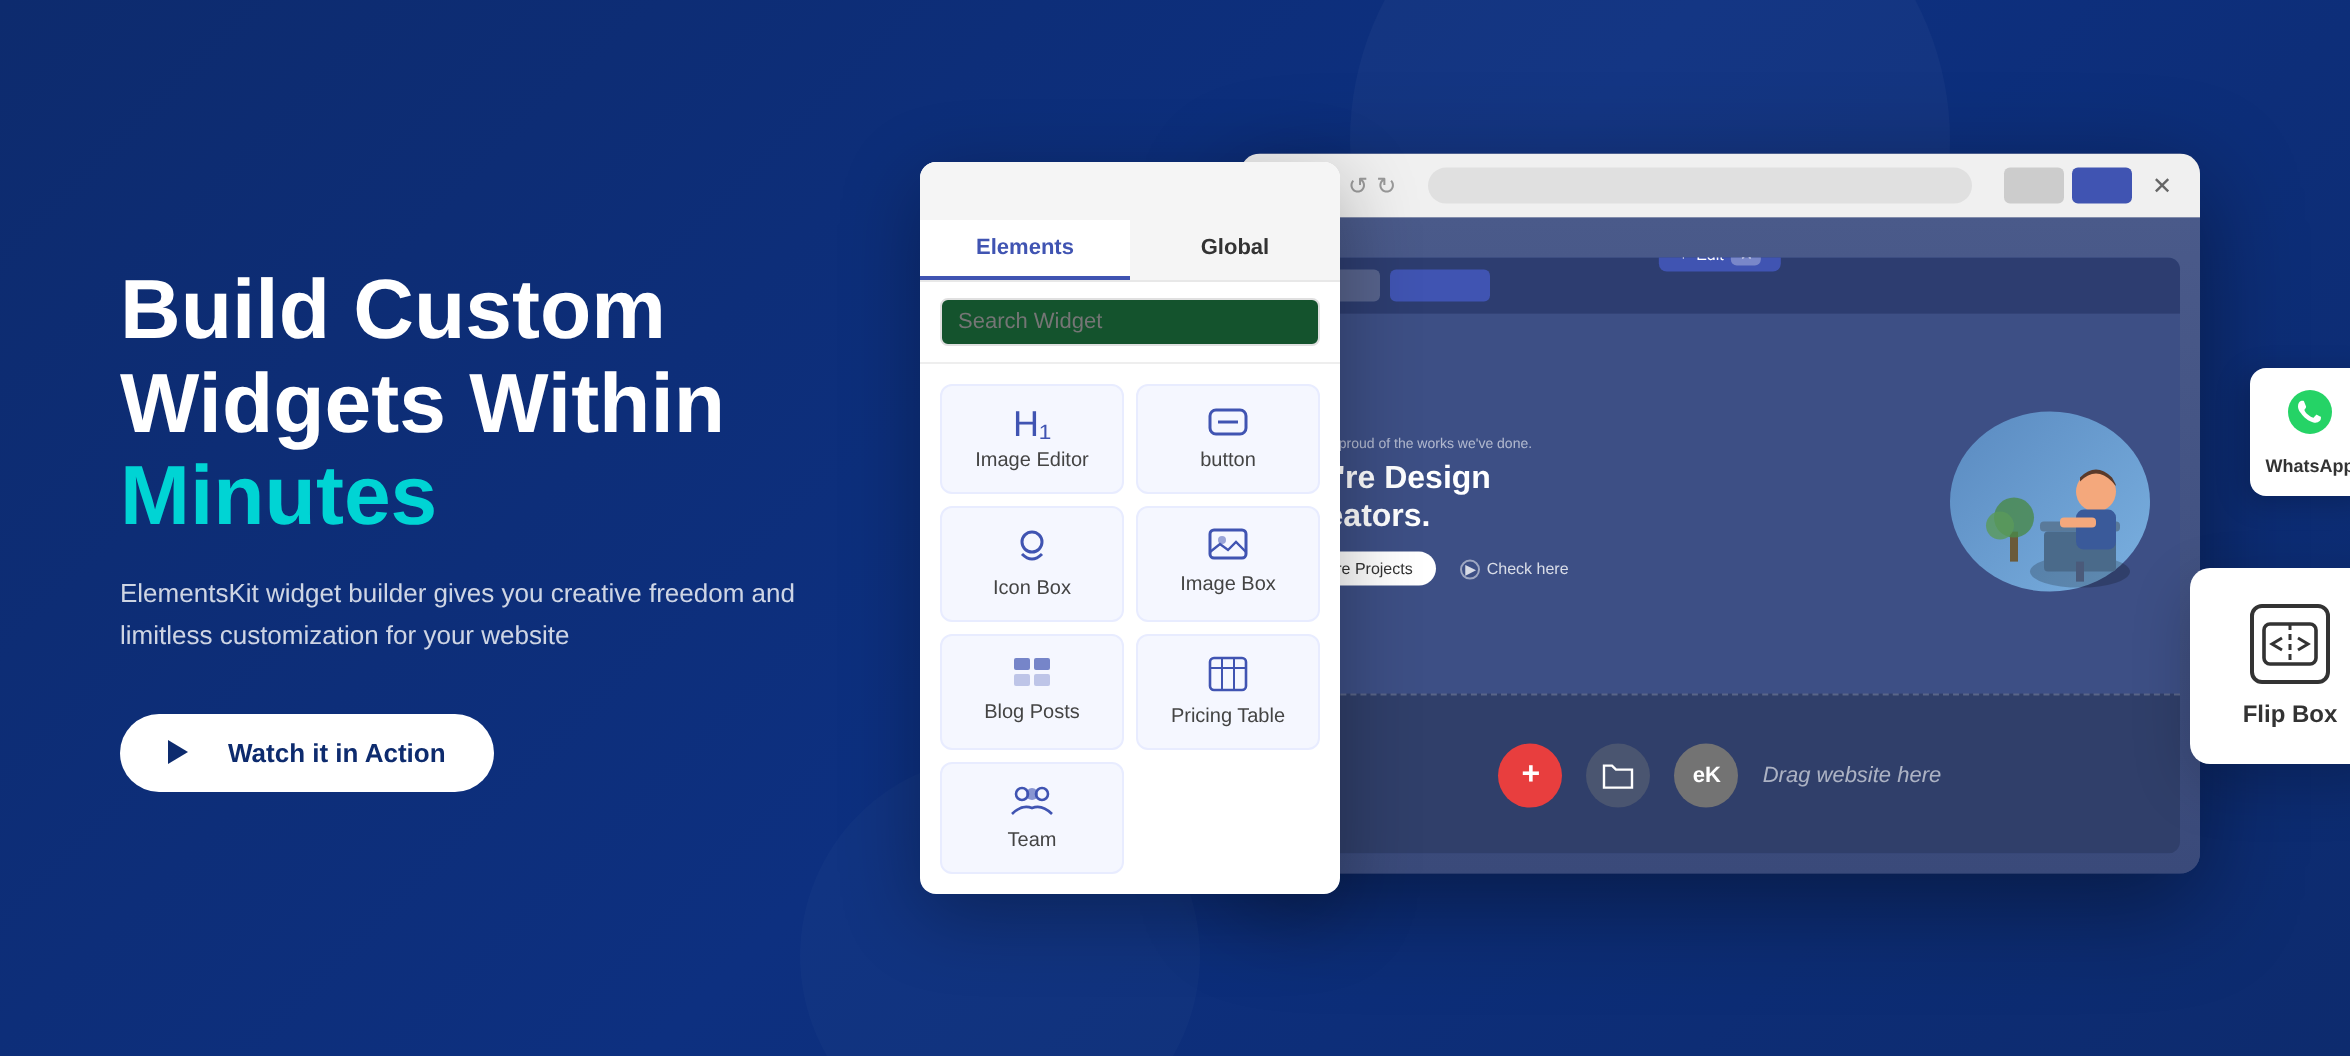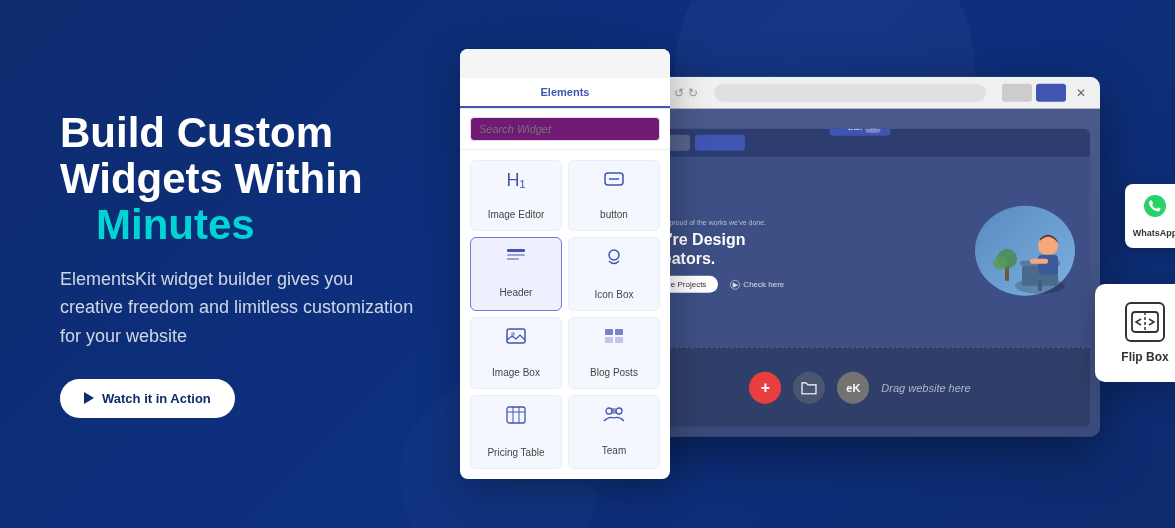--- a/index.html
+++ b/index.html
@@ -62,36 +62,35 @@
       color: #ffffff;
       font-size: 42px;
       font-weight: 900;
       line-height: 1.1;
       margin-bottom: 4px;
     }
 
     .main-title .accent {
       color: #00d4d4;
       display: block;
-      margin-left: 36px;
     }
 
     .description {
       color: rgba(255,255,255,0.8);
-      font-size: 18px;
+      font-size: 13px;
       line-height: 1.6;
       margin-top: 16px;
       margin-bottom: 28px;
       max-width: 360px;
     }
 
     .watch-btn {
       display: inline-flex;
       align-items: center;
-      gap: 8px;
+      gap: 20px;
       background: #ffffff;
       color: #0d2b6e;
       border: none;
       border-radius: 30px;
       padding: 12px 24px;
       font-size: 13px;
       font-weight: 600;
       cursor: pointer;
       text-decoration: none;
     }
@@ -153,45 +152,44 @@
       background: #fff;
     }
 
     .search-box {
       padding: 8px 10px;
       border-bottom: 1px solid #eee;
     }
 
     .search-input {
       width: 100%;
-      background: #701a75;
+      background: #14532d;
       border: 1px solid #e0e0e0;
       border-radius: 4px;
       padding: 5px 8px;
       font-size: 11px;
       color: #999;
-      font-style: italic;
     }
 
     .widget-grid {
       padding: 10px;
       display: grid;
       grid-template-columns: 1fr 1fr;
       gap: 6px;
     }
 
     .widget-item {
       background: #f5f7ff;
       border: 1px solid #e8ecff;
       border-radius: 6px;
       padding: 10px 8px;
       display: flex;
       flex-direction: column;
       align-items: center;
-      gap: 20px;
+      gap: 4px;
       cursor: pointer;
     }
 
     .widget-item.highlighted {
       background: #eef0ff;
       border-color: #6c7de0;
     }
 
     .widget-item-icon {
       font-size: 18px;
@@ -517,47 +515,38 @@
       <span class="play-icon"></span>
       <span>Watch it in Action</span>
     </button>
   </div>
 
   <div class="right-content">
 
     <div class="widget-panel">
       <div class="panel-tabs">
         <div class="panel-tab active">Elements</div>
+        <div class="panel-tab">Global</div>
       </div>
       <div class="search-box">
         <input class="search-input" type="text" placeholder="Search Widget" style="">
       </div>
       <div class="widget-grid">
         <div class="widget-item">
           <div class="widget-item-icon">H₁</div>
           <div class="widget-item-label">Image Editor</div>
         </div>
         <div class="widget-item">
           <div class="widget-item-icon">
             <svg width="20" height="14" viewBox="0 0 20 14">
                 <rect x="1" y="1" width="18" height="12" rx="3" fill="none" stroke="#4054b2" stroke-width="1.5"></rect>
                 <line x1="5" y1="7" x2="15" y2="7" stroke="#4054b2" stroke-width="1.5"></line>
               </svg>
           </div>
           <div class="widget-item-label">button</div>
-        </div>
-        <div class="widget-item highlighted">
-          <div class="widget-item-icon">
-            <svg width="20" height="16" viewBox="0 0 20 16">
-                <rect x="1" y="1" width="18" height="3" rx="1" fill="#4054b2"></rect>
-                <rect x="1" y="6" width="18" height="2" rx="1" fill="#4054b2" opacity="0.5"></rect>
-                <rect x="1" y="10" width="12" height="2" rx="1" fill="#4054b2" opacity="0.5"></rect>
-              </svg>
-          </div>
-          <div class="widget-item-label">Header</div>
         </div>
         <div class="widget-item">
           <div class="widget-item-icon">
             <svg width="20" height="18" viewBox="0 0 20 18">
                 <circle cx="10" cy="7" r="5" fill="none" stroke="#4054b2" stroke-width="1.5"></circle>
                 <path d="M5 13 Q10 18 15 13" fill="none" stroke="#4054b2" stroke-width="1.5"></path>
               </svg>
           </div>
           <div class="widget-item-label">Icon Box</div>
         </div>

